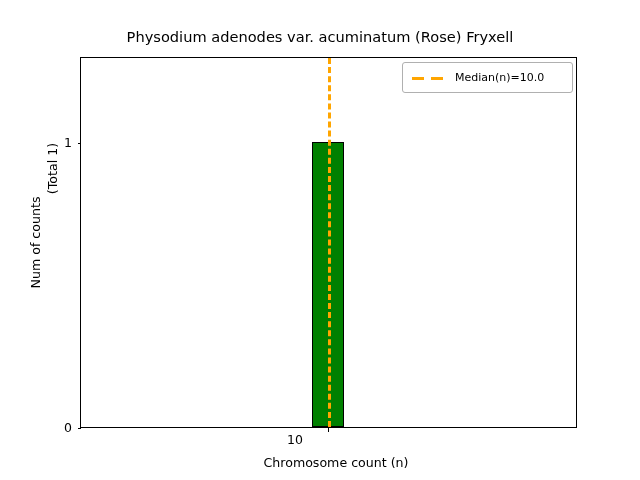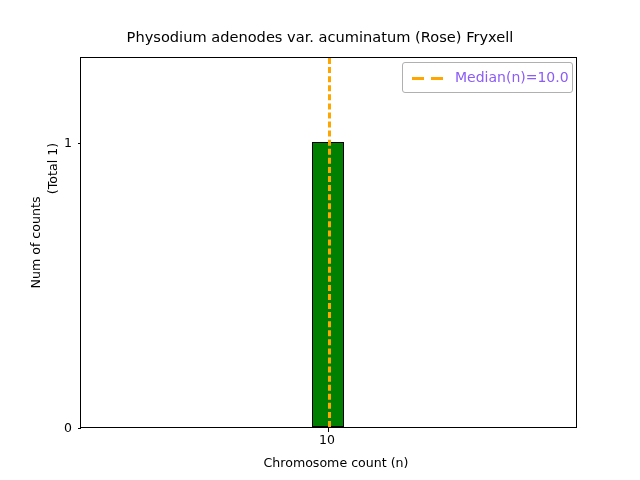--- a/index.html
+++ b/index.html
@@ -95,21 +95,20 @@
   .xtick-mark {
     position: absolute;
     top: 0;
     height: 3.5px;
     width: 0;
     border-left: 1.1px solid #000000;
   }
   .xtick-label-box {
     position: absolute;
     width: 80px;
-    text-align: center;
     font-size: 12.5px;
     line-height: 13px;
     white-space: nowrap;
   }
 
   
   #xlabel {
     position: absolute;
     left: 16px;
     top: 455px;
@@ -166,24 +165,24 @@
   }
   .legend-sample .dash {
     position: absolute;
     top: 6px;
     height: 0;
     border-top: 3.2px solid #ffa500;
   }
   .legend-sample .dash.d1 { left: 1px;  width: 12px; }
   .legend-sample .dash.d2 { left: 20px; width: 12px; }
   .legend-text {
-    font-size: 14px;
+    font-size: 11px;
     line-height: 15px;
     white-space: nowrap;
-    color: #8b5cf6;
+    color: #000000;
   }
   .legend-row.second .legend-sample { visibility: hidden; }
 </style>
 </head>
 <body>
 
 <div id="figure">
 
   <div id="chart-title">Physodium adenodes var. acuminatum (Rose) Fryxell</div>
 

